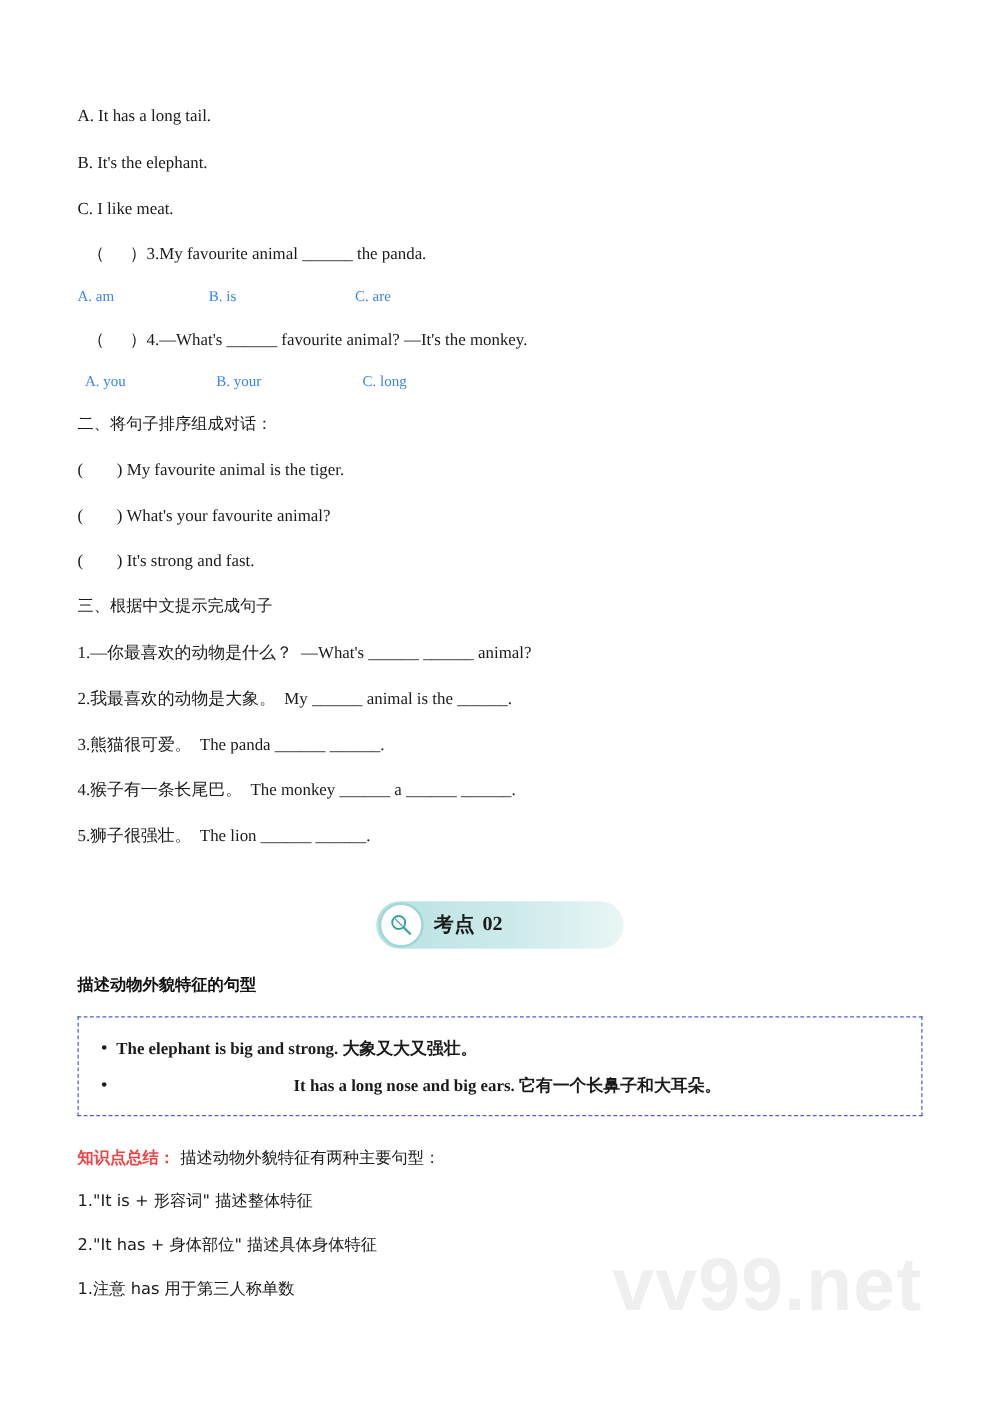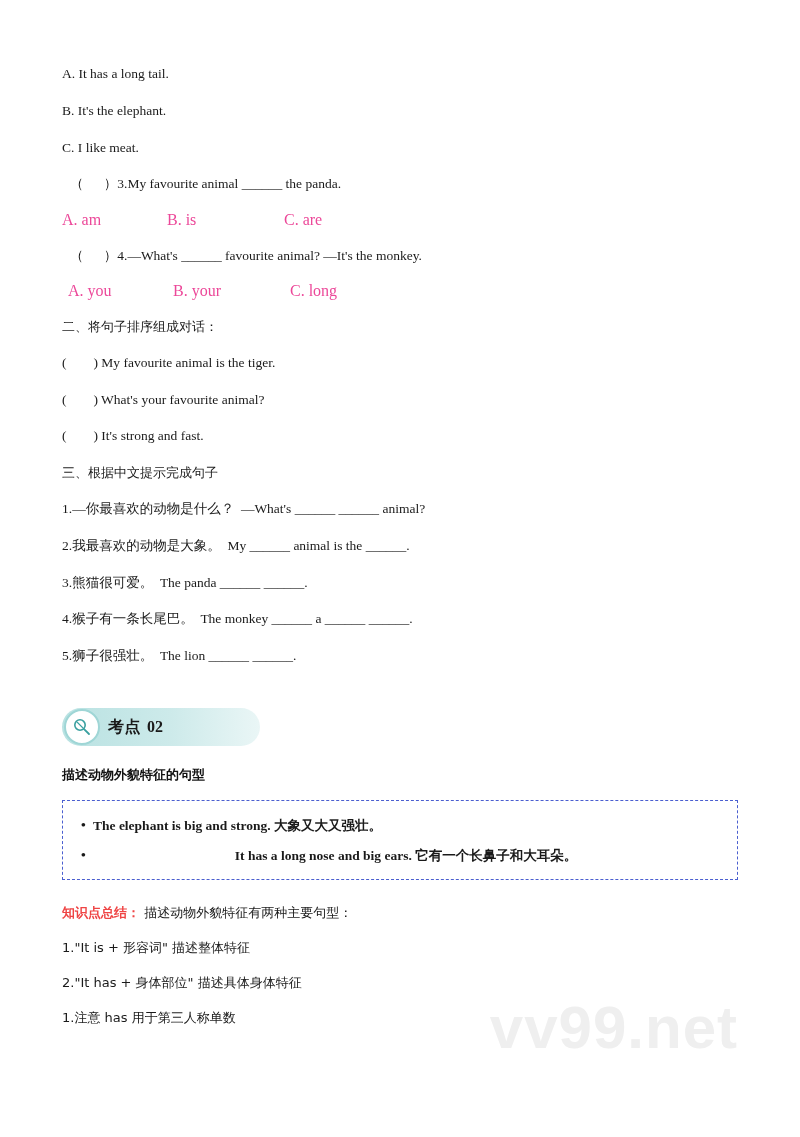--- a/index.html
+++ b/index.html
@@ -15,53 +15,54 @@
     width: 800px;
     height: 1137px;
     background: #ffffff;
     margin: 0 auto;
     overflow: hidden;
     box-sizing: border-box;
   }
   .content {
     position: absolute;
     left: 62px;
-    top: 64px;
+    top: 83px;
     width: 676px;
   }
 
   
   .line {
     font-size: 13.5px;
     color: #1a1a1a;
     line-height: 1.5;
     margin: 0 0 16.5px 0;
     white-space: pre-wrap;
   }
   .indent { padding-left: 8px; font-family: Liberation Serif, serif; }
   .cn {
     font-family: "DejaVu Sans", "Liberation Sans", sans-serif;
     font-size: 13px;
   }
   .opts {
     display: flex;
-    font-size: 16px;
-    color: #ec4899;
+    font-size: 12px;
+    color: #3b82f6;
     margin: 0 0 16.5px 0;
   }
   .opts span { display: inline-block; }
   .opt-a { width: 105px; }
   .opt-b { width: 117px; }
 
   .mix { font-size: 13.5px; color: #1a1a1a; }
 
   
   .badge-wrap {
     margin-top: 42px;
     margin-bottom: 20px;
+    text-align: center;
   }
   .badge {
     position: relative;
     display: inline-flex;
     align-items: center;
     height: 38px;
     padding: 0 22px 0 46px;
     background: linear-gradient(90deg,#b9e2e2 0%, #cdeaea 55%, #eaf6f6 100%);
     border-radius: 19px;
     min-width: 130px;

